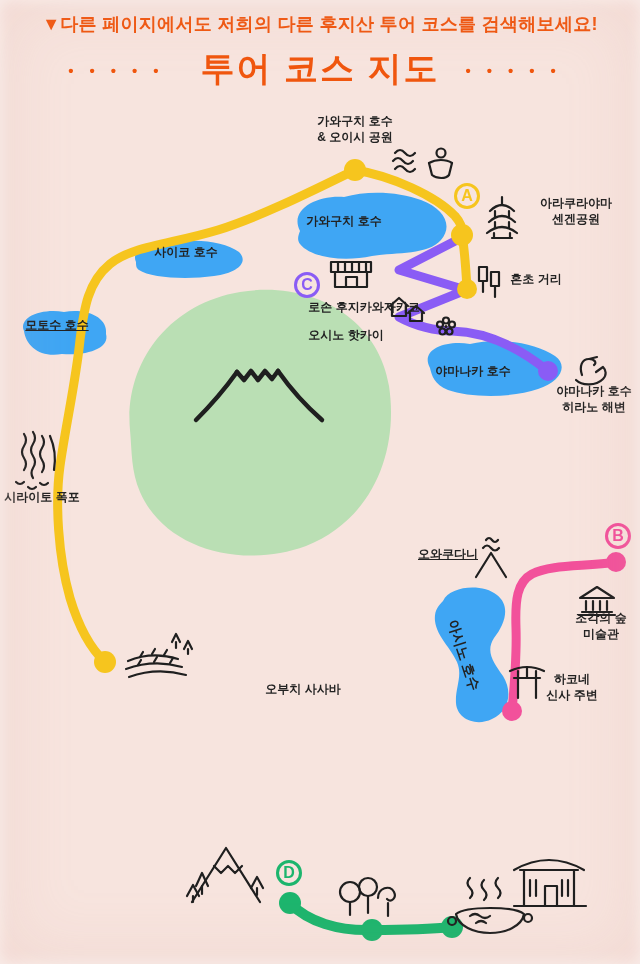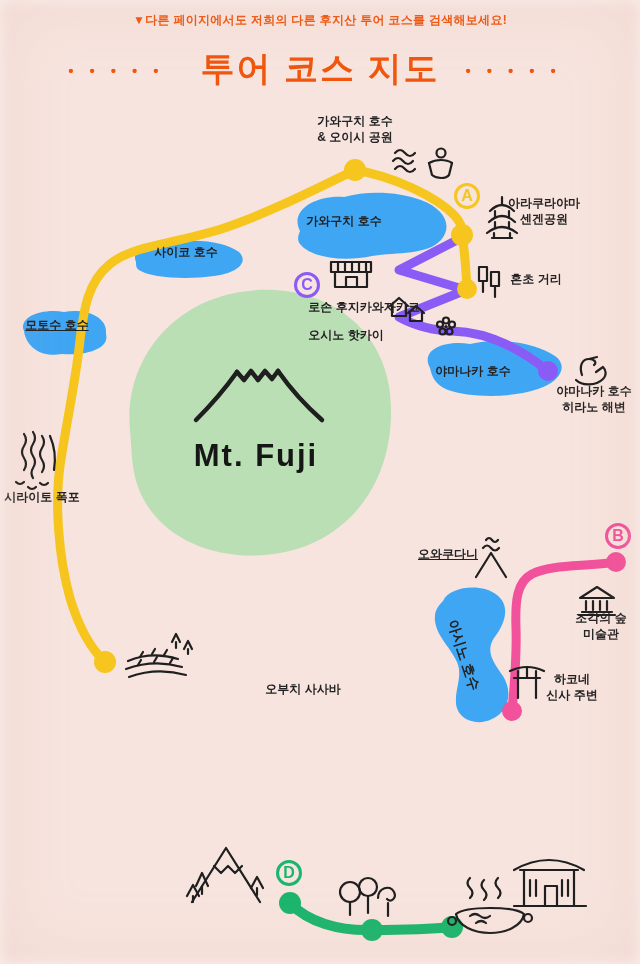--- a/index.html
+++ b/index.html
@@ -7,21 +7,21 @@
     --route-purple:#8a5cf5; --route-pink:#f2519b; --route-green:#1cb56d;
     --lake-blue:#3fa6f4; --fuji-green:#badfb4; --ink:#222222;
   }
   *{box-sizing:border-box;}
   body{margin:0;width:640px;height:964px;background:var(--background);
        font-family:"Liberation Sans",sans-serif;position:relative;overflow:hidden;}
   .stage{position:absolute;inset:0;}
   .stage::after{content:"";position:absolute;inset:0;pointer-events:none;
        box-shadow:inset 0 0 16px rgba(255,255,255,.55), inset 0 0 70px rgba(221,170,160,.22);}
   .notice{position:absolute;top:12px;left:0;width:100%;text-align:center;
-       font-size:12px;font-weight:700;color:var(--accent-orange);letter-spacing:.3px;}
+       font-size:18px;font-weight:700;color:var(--accent-orange);letter-spacing:.3px;}
   .title-row{position:absolute;top:46px;left:0;width:100%;display:flex;
        align-items:center;justify-content:center;gap:26px;}
   .title{margin:0;font-size:34px;font-weight:800;color:var(--accent-orange);letter-spacing:2px;text-align:right;}
   .dots{font-size:15px;font-weight:800;color:var(--accent-orange);letter-spacing:16px;transform:translateY(1px);}
   svg.map-canvas{position:absolute;left:0;top:0;}
   .fuji-area{fill:var(--fuji-green);stroke:none;}
   .lake{fill:var(--lake-blue);stroke:none;}
   .route{fill:none;stroke-width:9;stroke-linecap:round;stroke-linejoin:round;}
   .route-yellow{stroke:var(--route-yellow);}
   .route-purple{stroke:var(--route-purple);}
@@ -196,21 +196,21 @@
       <path d="M524,870 V906 M574,870 V906 M514,906 H586"></path>
       <path d="M545,906 V886 H557 V906"></path>
       <path d="M530,880 V896 M536,880 V896 M562,880 V896 M568,880 V896"></path>
     </g>
   </svg>
 
   <div class="label" style="left:355px;top:114px;">
     <span>가와구치 호수</span>
     <span>&amp; 오이시 공원</span>
   </div>
-  <div class="label" style="left:544px;top:196px;">
+  <div class="label" style="left:576px;top:196px;">
     <span>아라쿠라야마</span>
     <span>센겐공원</span>
   </div>
   <div class="label" style="left:186px;top:245px;">
     <span>사이코 호수</span>
   </div>
   <div class="label" style="left:344px;top:214px;">
     <span>가와구치 호수</span>
   </div>
   <div class="label" style="left:536px;top:272px;">
@@ -228,23 +228,20 @@
   <div class="label" style="left:473px;top:364px;">
     <span>야마나카 호수</span>
   </div>
   <div class="label" style="left:594px;top:384px;">
     <span>야마나카 호수</span>
     <span>히라노 해변</span>
   </div>
   <div class="label" style="left:42px;top:490px;">
     <span>시라이토 폭포</span>
   </div>
-  <div class="label mtfuji" style="left:256px;top:436px;">
-    <span>Mt. Fuji</span>
-  </div>
   <div class="label" style="left:448px;top:547px;text-decoration:underline;">
     <span>오와쿠다니</span>
   </div>
   <div class="label" style="left:601px;top:611px;">
     <span>조각의 숲</span>
     <span>미술관</span>
   </div>
   <div class="label" style="left:572px;top:672px;">
     <span>하코네</span>
     <span>신사 주변</span>

